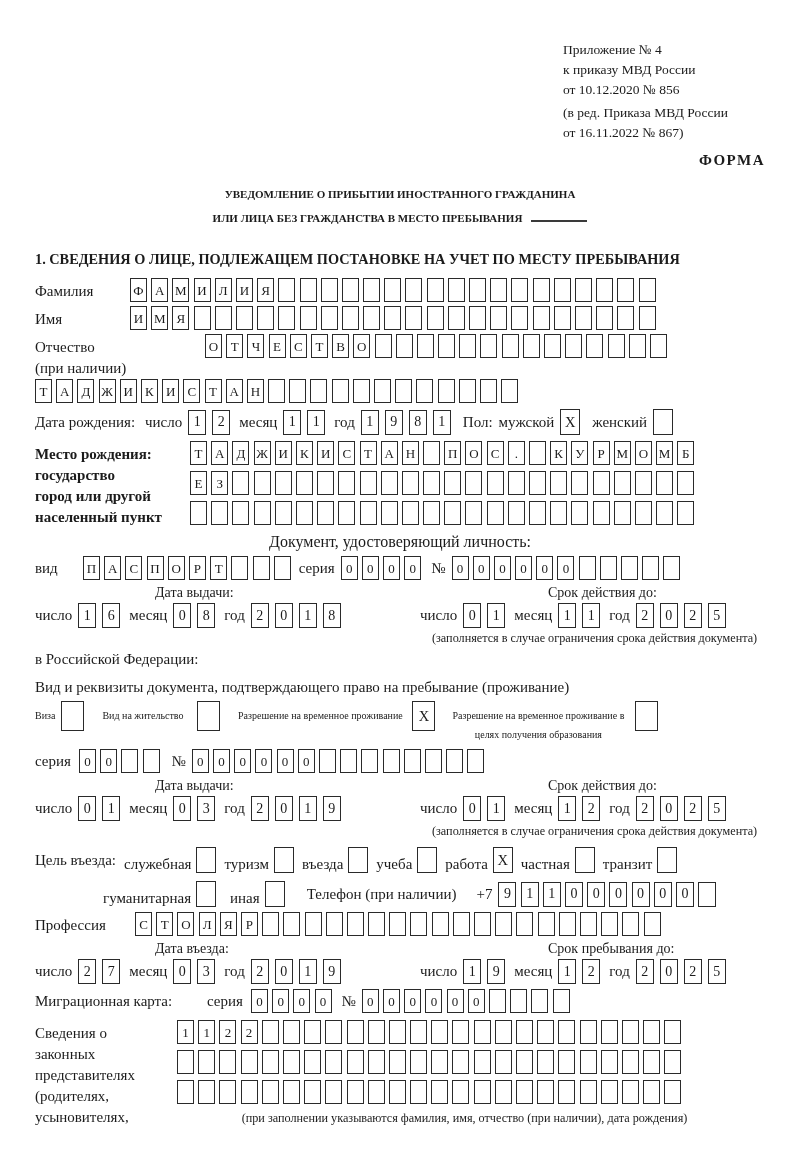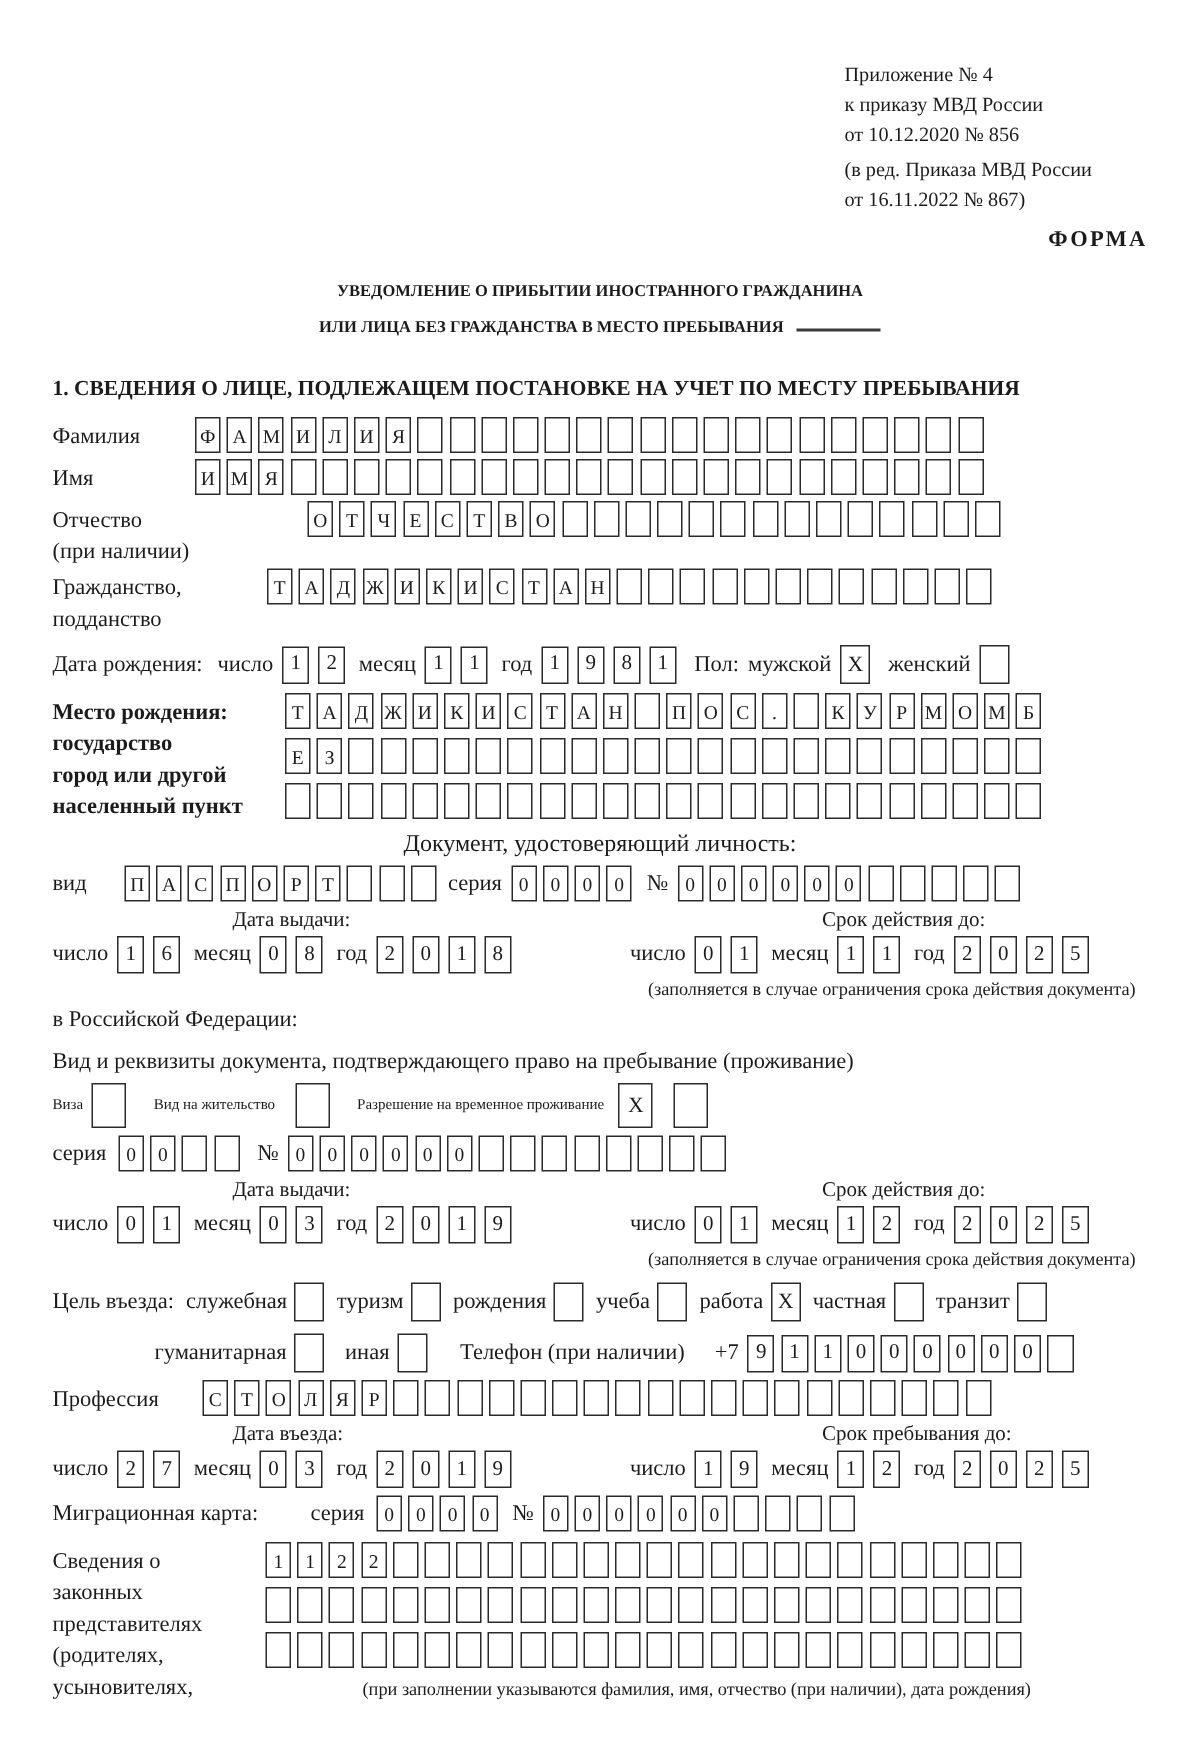--- a/index.html
+++ b/index.html
@@ -90,21 +90,21 @@
   
   .resopts { display: flex; align-items: flex-start; margin-top: 4px; }
   .resopt { display: flex; align-items: flex-start; }
   .resopt .roplabel { font-size: 10px; line-height: 19px; padding-top: 5px; }
   .roplabel.ctr { text-align: center; }
   .rw168 { flex: 0 0 168px; }
   .rw178 { flex: 0 0 178px; }
 
   
   .purprow { display: flex; align-items: center; margin-top: 8px; }
-  .purp { display: inline-flex; align-items: center; margin-left: 8px; }
+  .purp { display: inline-flex; align-items: flex-end; margin-left: 8px; }
   .purp .plbl { font-size: 15px; margin-right: 5px; }
 
   
   .repblock { display: flex; margin-top: 7px; }
   .repright { display: flex; flex-direction: column; }
   .repnote { font-size: 12.2px; text-align: center; margin-top: 7px; width: 575px; }
 </style>
 </head>
 <body>
 
@@ -214,24 +214,20 @@
         <span class="cell"></span>
         <span class="cell"></span>
         <span class="cell"></span>
         <span class="cell"></span>
         <span class="cell"></span>
         <span class="cell"></span>
       </div>
   </div>
 
   <div class="frow">
-    <div class="lblcol w143">
-      <div>Гражданство,</div>
-      <div>подданство</div>
-    </div>
     <div class="cells">
         <span class="cell">Т</span>
         <span class="cell">А</span>
         <span class="cell">Д</span>
         <span class="cell">Ж</span>
         <span class="cell">И</span>
         <span class="cell">К</span>
         <span class="cell">И</span>
         <span class="cell">С</span>
         <span class="cell">Т</span>
@@ -464,20 +460,21 @@
     </div>
     <div class="resopt" style="margin-left:18px;">
       <span class="roplabel" style="margin-right:14px;">Вид на жительство</span>
       <span class="checkbox cb-big"></span>
     </div>
     <div class="resopt" style="margin-left:16px;">
       <span class="roplabel ctr rw168" style="margin-right:8px;">Разрешение на временное проживание</span>
       <span class="checkbox cb-big">X</span>
     </div>
     <div class="resopt" style="margin-left:14px;">
+      <span class="roplabel ctr rw178" style="margin-right:8px;">Разрешение на временное проживание в целях получения образования</span>
       <span class="checkbox cb-big"></span>
     </div>
   </div>
 
   <div class="frow vidrow mt8">
     <span class="inlbl mr8">серия</span>
     <span class="cells">
         <span class="cell">0</span>
         <span class="cell">0</span>
         <span class="cell"></span>
@@ -554,21 +551,21 @@
     <span class="dlabel" style="margin-right:0;">Цель въезда:</span>
     <span class="purp">
         <span class="plbl">служебная</span>
         <span class="checkbox"></span>
       </span>
     <span class="purp">
         <span class="plbl">туризм</span>
         <span class="checkbox"></span>
       </span>
     <span class="purp">
-        <span class="plbl">рождения</span>
+        <span class="plbl">въезда</span>
         <span class="checkbox"></span>
       </span>
     <span class="purp">
         <span class="plbl">учеба</span>
         <span class="checkbox"></span>
       </span>
     <span class="purp">
         <span class="plbl">работа</span>
         <span class="checkbox">X</span>
       </span>

